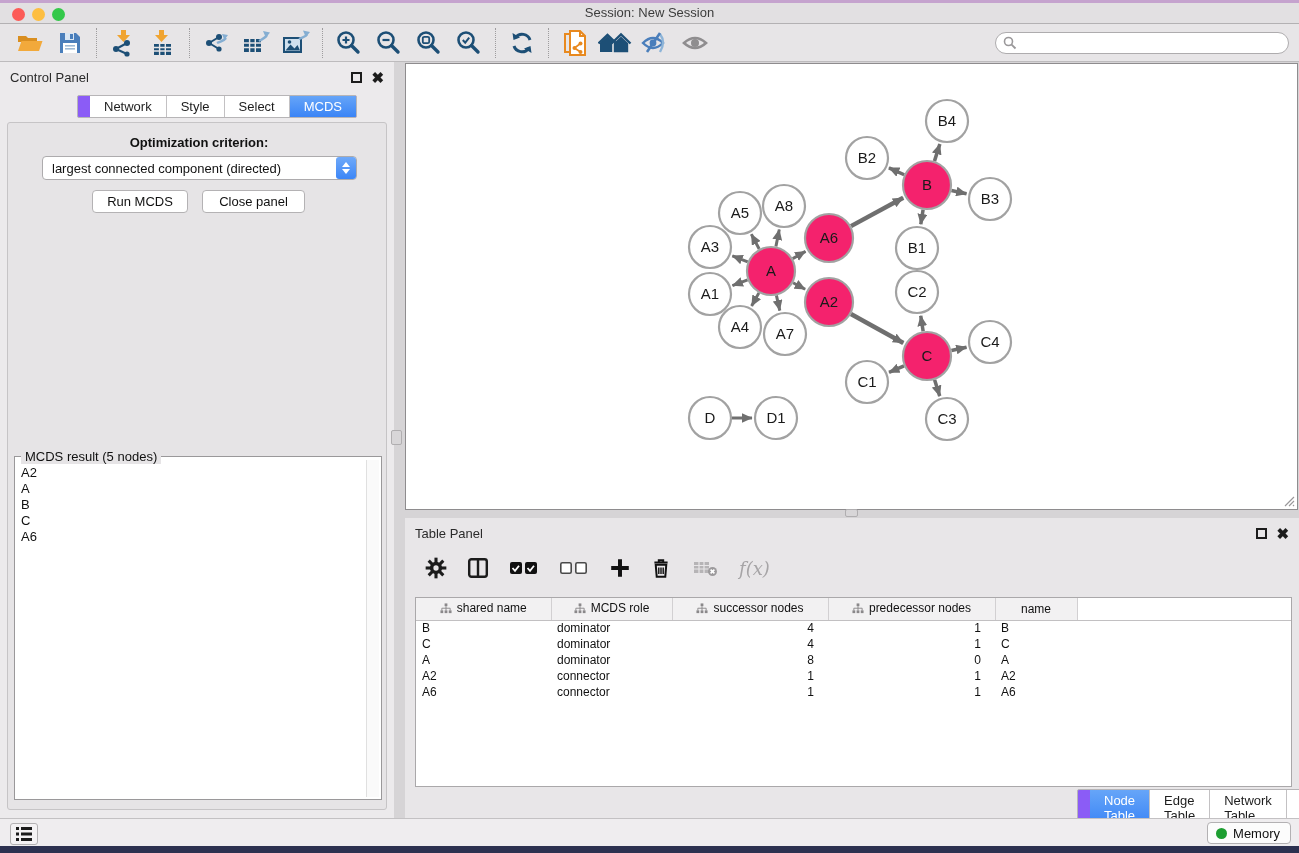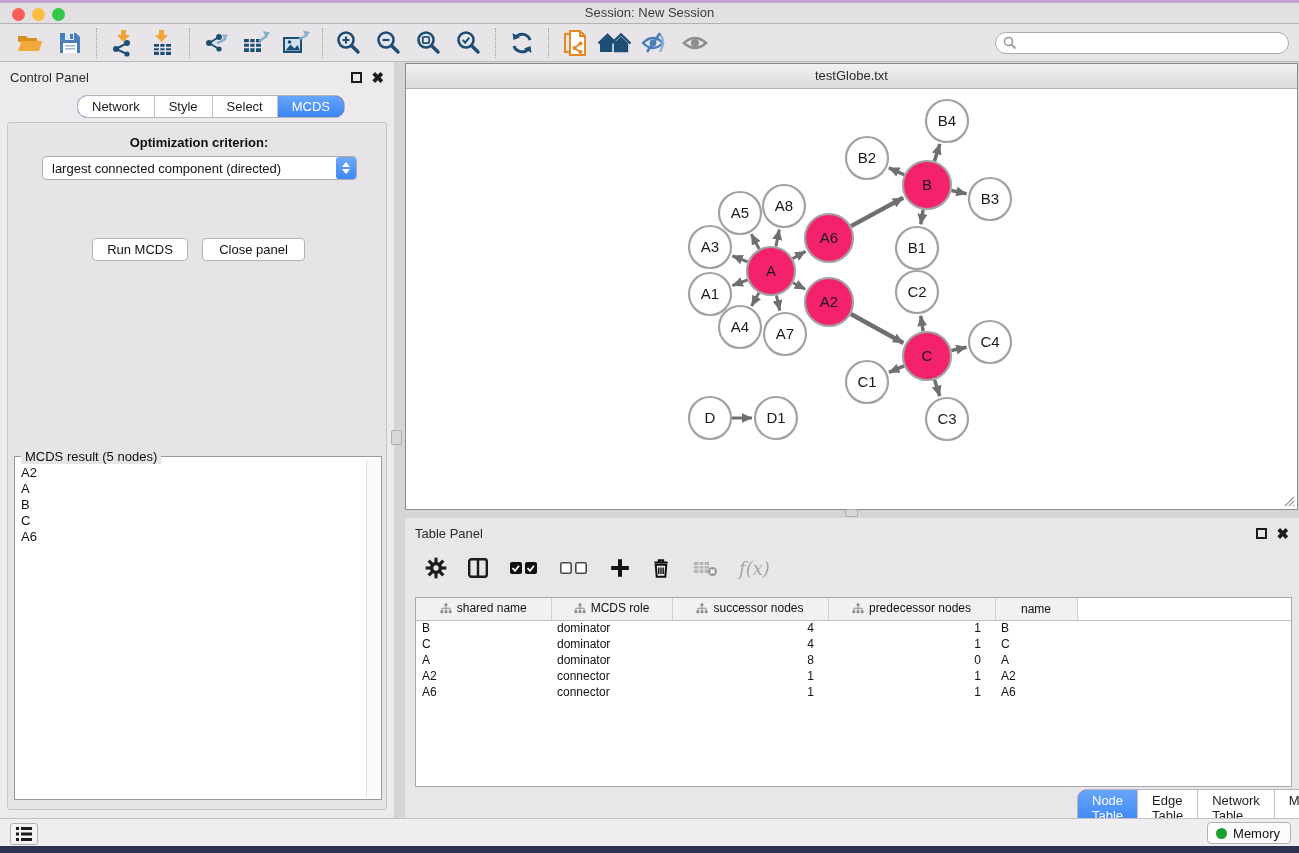--- a/index.html
+++ b/index.html
@@ -22,34 +22,34 @@
   #quick-search-wrap svg { position:absolute; left:8px; top:4px; }
 
   
   #control-dock { left:0; top:62px; width:394px; height:756px; background:#eceaec; }
   .dock-titlebar { height:30px; display:flex; align-items:center; padding:0 10px; }
   .dock-title { font-size:13px; color:#2b2b2b; }
   .dock-btns { margin-left:auto; display:flex; gap:9px; align-items:center; }
   .float-glyph { width:11px; height:11px; border:2px solid #1c1c1c; display:inline-block; }
   .close-glyph { font-size:15px; font-weight:bold; color:#1c1c1c; line-height:11px; }
 
-  .seg { display:inline-flex; border:1px solid #b7b5b7; border-radius:10px; overflow:hidden; background:#6d28d9; }
+  .seg { display:inline-flex; border:1px solid #b7b5b7; border-radius:2px; overflow:hidden; background:#8b5cf6;padding-left:12px; }
   .seg .s { font-size:13px; color:#1d1d1d; padding:3px 14px; background:#fff; border-right:1px solid #c3c1c3; cursor:default; }
   .seg .s:last-child { border-right:none; }
   .seg .s.active { background:linear-gradient(#66a5f8,#3a84f6); color:#fff; }
   #cp-tabs { left:77px; top:95px; }
   #cp-content { left:7px; top:122px; width:380px; height:688px; background:#e6e4e6; border:1px solid #c6c4c6; border-radius:3px; }
 
   #opt-label { left:40px; top:135px; width:318px; text-align:center; font-size:13px; color:#111; font-weight:bold; }
   #opt-select { left:42px; top:156px; width:315px; height:24px; background:#fff; border:1px solid #adabad; border-radius:4px; display:flex; align-items:center; }
   #opt-select .val { font-size:13px; color:#111; padding-left:9px; flex:1; white-space:nowrap; overflow:hidden; }
   #opt-select .stepper { width:20px; height:22px; border-radius:3px; background:linear-gradient(#6fa9f9,#3c86f7); display:flex; flex-direction:column; align-items:center; justify-content:center; gap:2px; }
   .chev-up { width:0; height:0; border-left:4px solid transparent; border-right:4px solid transparent; border-bottom:5px solid #fff; }
   .chev-dn { width:0; height:0; border-left:4px solid transparent; border-right:4px solid transparent; border-top:5px solid #fff; }
-  .btn { background:#fff; border:1px solid #b4b2b4; border-radius:4px; font-size:13px; color:#111; display:flex; align-items:center; justify-content:center;margin-top:48px; }
+  .btn { background:#fff; border:1px solid #b4b2b4; border-radius:4px; font-size:13px; color:#111; display:flex; align-items:center; justify-content:center; }
   #run-btn { left:92px; top:190px; width:96px; height:23px; }
   #closepanel-btn { left:202px; top:190px; width:103px; height:23px; }
 
   #mcds-fieldset { left:14px; top:456px; width:368px; height:344px; border:1px solid #9a989a; background:#fff; }
   #mcds-legend { position:absolute; top:-8px; left:6px; background:#e6e4e6; padding:0 4px; font-size:13px; color:#111; }
   #mcds-list { position:absolute; left:2px; top:8px; right:16px; bottom:2px; overflow:hidden; }
   #mcds-list .item { font-size:13px; color:#111; line-height:16px; padding-left:4px; }
   #mcds-scroll { position:absolute; top:3px; right:2px; width:13px; bottom:2px; background:#fafafa; border-left:1px solid #e0e0e0; }
 
   .grip { background:#d8d6d8; border:1px solid #b0aeb0; border-radius:2px; }
@@ -275,26 +275,20 @@
       <div class="item">A</div>
       <div class="item">B</div>
       <div class="item">C</div>
       <div class="item">A6</div>
     </div>
   <div id="mcds-scroll"></div>
 </div>
 <div id="v-grip" class="abs grip"></div>
 
 <div id="net-window" class="abs">
-  <div id="net-titlebar">
-    <span class="tl red"></span>
-    <span class="tl yel"></span>
-    <span class="tl grn"></span>
-    <div class="title">testGlobe.txt</div>
-  </div>
   <div id="net-canvas">
     <svg id="network-graph" width="891" height="420" viewBox="406 88 891 420">
       <defs>
         <marker id="arrow" viewBox="0 0 10 9" refX="9.5" refY="4.5" markerWidth="11" markerHeight="10" orient="auto" markerUnits="userSpaceOnUse">
           <path d="M0 0 L10 4.5 L0 9 z" fill="#6f6f6f"></path>
         </marker>
       </defs>
       <g id="edges-layer">
           <line x1="759.2155682203196" y1="247.95170828317853" x2="751.3130545084932" y2="233.1663600481486" stroke="#6f6f6f" stroke-width="3" marker-end="url(#arrow)"></line>
           <line x1="775.9029033784547" y1="245.485483107727" x2="779.2932127566836" y2="228.53393621658208" stroke="#6f6f6f" stroke-width="3" marker-end="url(#arrow)"></line>

